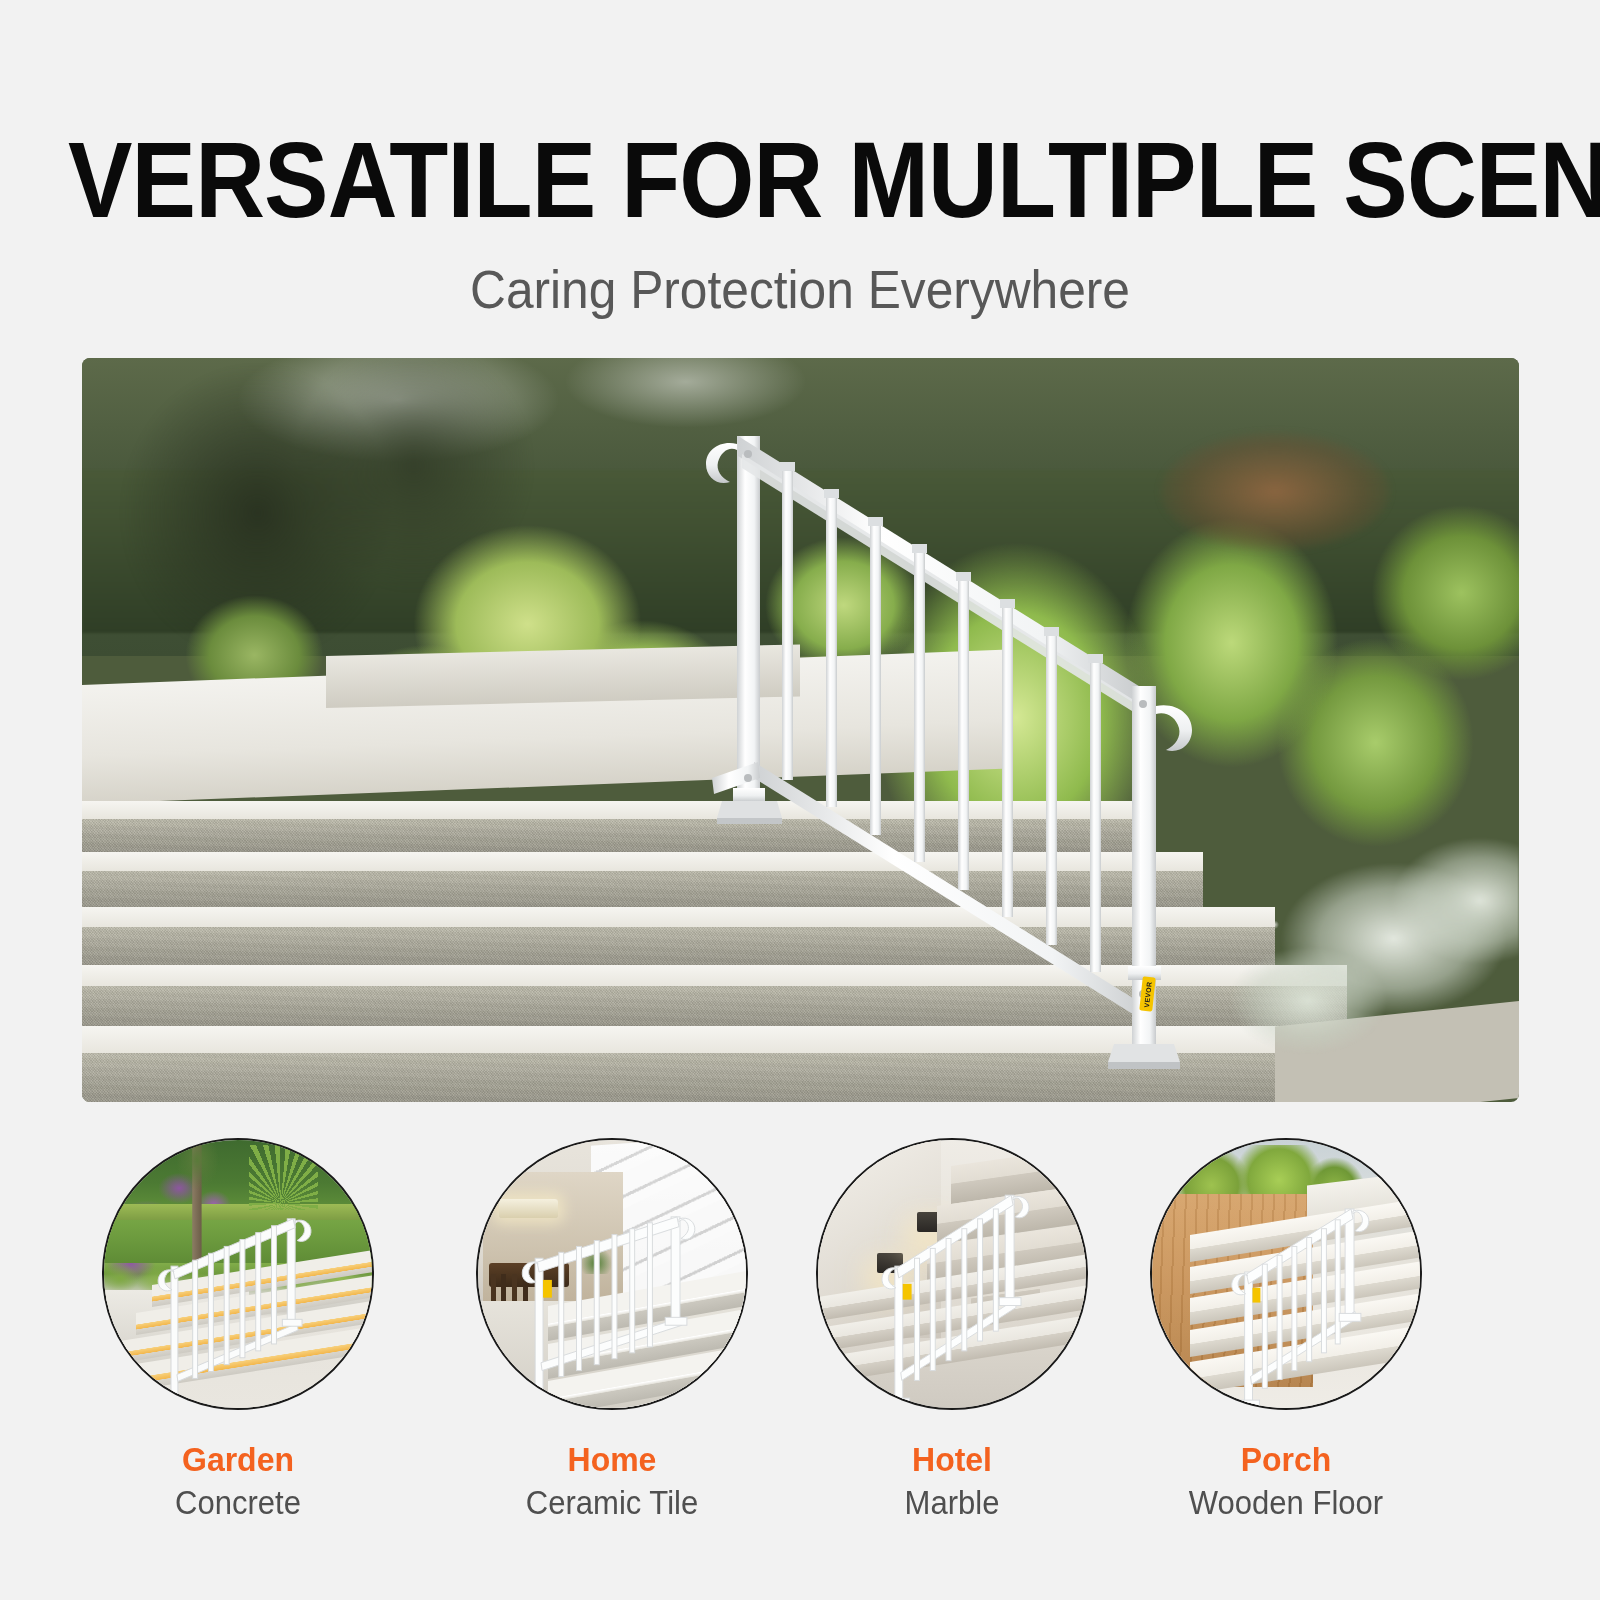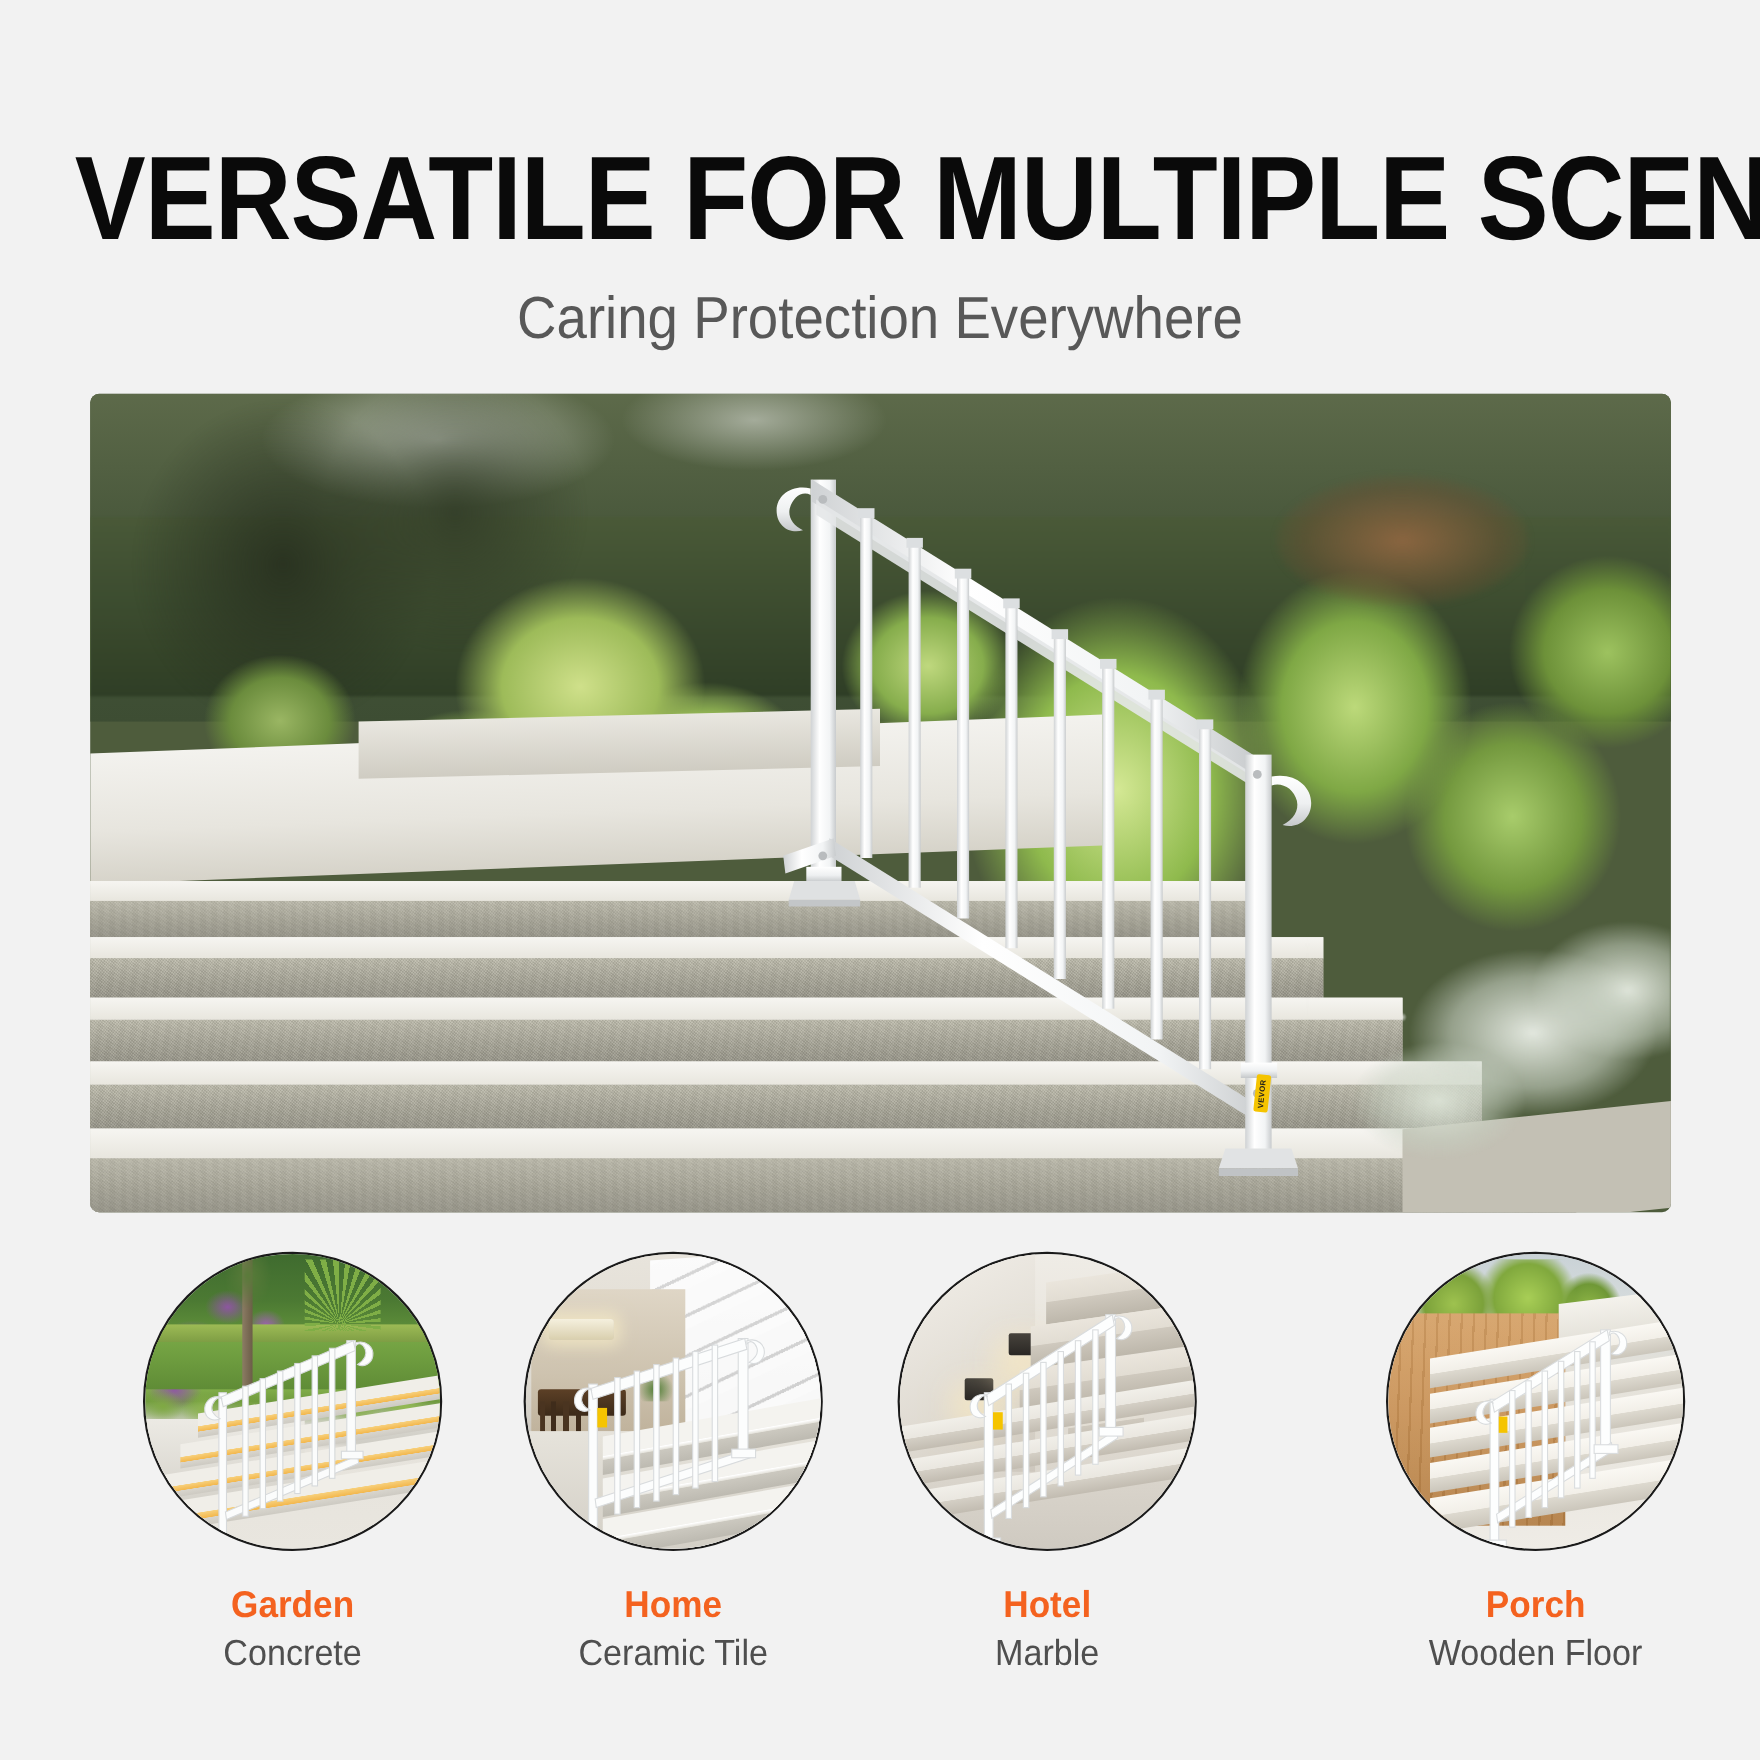--- a/index.html
+++ b/index.html
@@ -441,21 +441,21 @@
       </g>
     </svg>
 
     <div class="badge-vevor">
       <span>VEVOR</span>
     </div>
   </div>
 
   <div class="cards">
 
-    <div class="card" style="left:116px;">
+    <div class="card" style="left:88px;">
       <div class="circle">
         <div class="sc-garden">
           <div class="hedge"></div>
           <div class="lawn"></div>
           <div class="tree"></div>
           <div class="palm"></div>
           <div class="bushrow"></div>
           <div class="wall"></div>
           <div class="steps">
             <i style="left:18%; width:96%; top:4%;  height:17%;"></i>
@@ -562,21 +562,21 @@
               <rect x="184" y="160" width="22" height="8"></rect>
             </g>
             <rect x="86" y="146" width="9" height="16" fill="#f5c400"></rect>
           </svg>
         </div>
       </div>
       <div class="cap">Hotel</div>
       <div class="sub">Marble</div>
     </div>
 
-    <div class="card" style="left:1246px;">
+    <div class="card" style="left:1136px;">
       <div class="circle">
         <div class="sc-porch">
           <div class="bushes"></div>
           <div class="wood"></div>
           <div class="landing"></div>
           <div class="steps" style="position:absolute;left:0;bottom:0;width:100%;height:66%;">
             <i style="top:2%;  height:15%;"></i>
             <i style="top:20%; height:15%;"></i>
             <i style="top:38%; height:15%;"></i>
             <i style="top:56%; height:15%;"></i>

